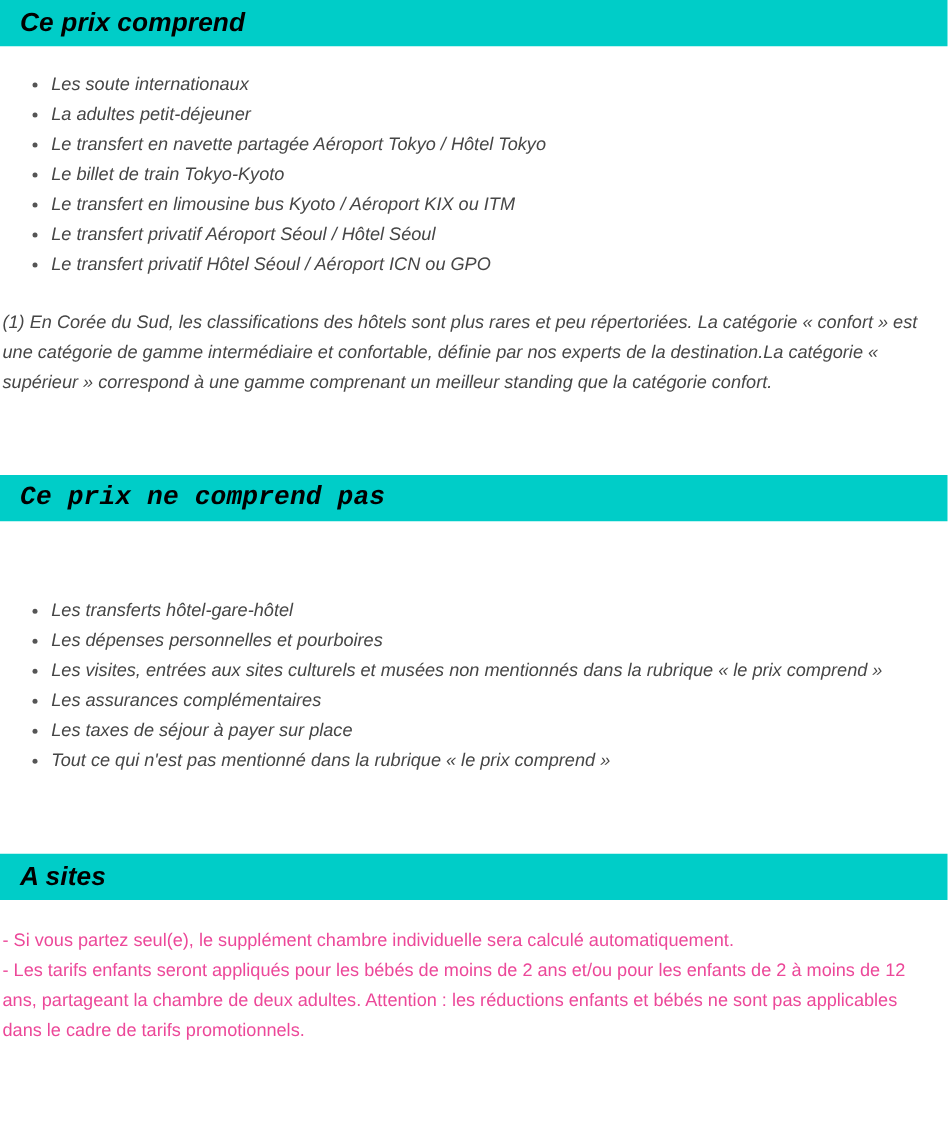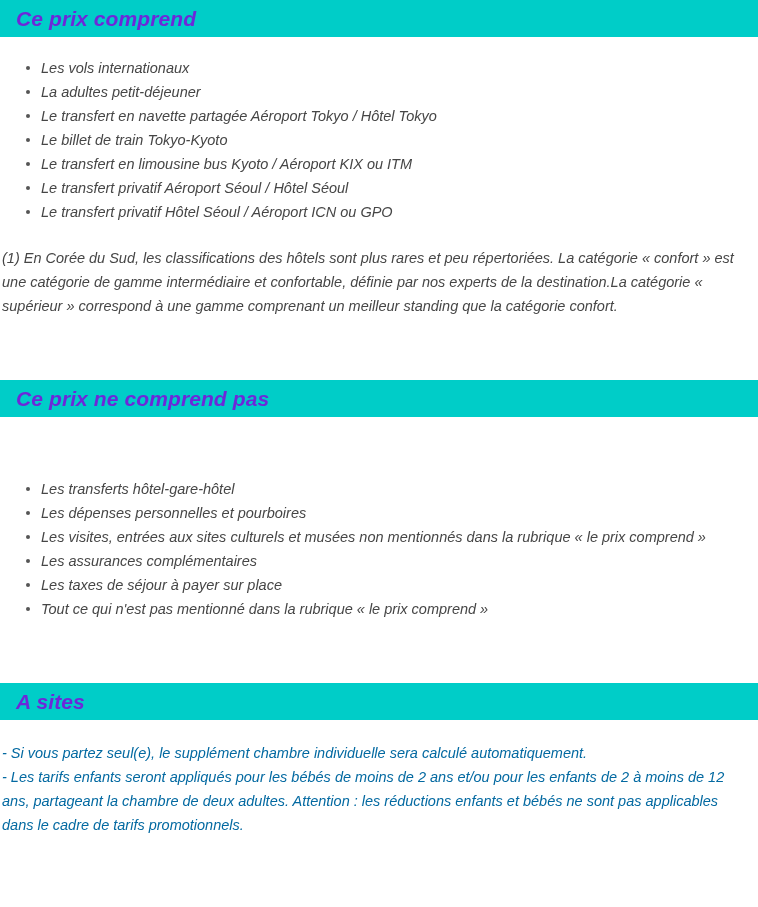--- a/index.html
+++ b/index.html
@@ -15,32 +15,32 @@
     overflow: hidden;
   }
   .page {
     width: 758px;
     position: relative;
   }
 
   
   .section-header {
     background: #00cdc8;
-    color: #6d28d9;
+    color: #000000;
     font-style: italic;
     font-weight: bold;
     font-size: 21px;
     line-height: 37px;
     height: 37px;
     padding: 0 0 0 16px;
     letter-spacing: 0.1px;
     white-space: nowrap;
     overflow: hidden;
   }
-  .section-header.h2 { height: 37px; line-height: 37px; font-size: 21px; }
+  .section-header.h2 { height: 37px; line-height: 37px; font-size: 21px; font-family: Liberation Mono, monospace; }
 
   
   .section-body {
     padding: 0;
   }
   ul.bullets {
     list-style: none;
     margin: 0;
     padding: 0;
   }
@@ -68,24 +68,23 @@
   p.note {
     font-style: italic;
     font-size: 14.5px;
     line-height: 24px;
     color: #464646;
     margin: 0;
     padding: 0 9px 0 2px;
   }
 
   p.know {
-    font-style: italic;
     font-size: 14.5px;
     line-height: 24px;
-    color: #0369a1;
+    color: #ec4899;
     margin: 0;
     padding: 0 10px 0 2px;
   }
 
   
   .gap-top-1 { height: 19px; }
   .gap-note  { height: 22px; }
   .gap-after-sec1 { height: 62px; }
   .gap-after-h2 { height: 60px; }
   .gap-after-sec2 { height: 62px; }
@@ -95,21 +94,21 @@
 <body>
 
 <div class="page">
 
   <div class="section-header">Ce prix comprend</div>
 
   <div class="gap-top-1"></div>
 
   <div class="section-body">
     <ul class="bullets">
-      <li>Les vols internationaux</li>
+      <li>Les soute internationaux</li>
       <li>La adultes petit-déjeuner</li>
       <li>Le transfert en navette partagée Aéroport Tokyo / Hôtel Tokyo</li>
       <li>Le billet de train Tokyo-Kyoto</li>
       <li>Le transfert en limousine bus Kyoto / Aéroport KIX ou ITM</li>
       <li>Le transfert privatif Aéroport Séoul / Hôtel Séoul</li>
       <li>Le transfert privatif Hôtel Séoul / Aéroport ICN ou GPO</li>
     </ul>
 
     <div class="gap-note"></div>
 

